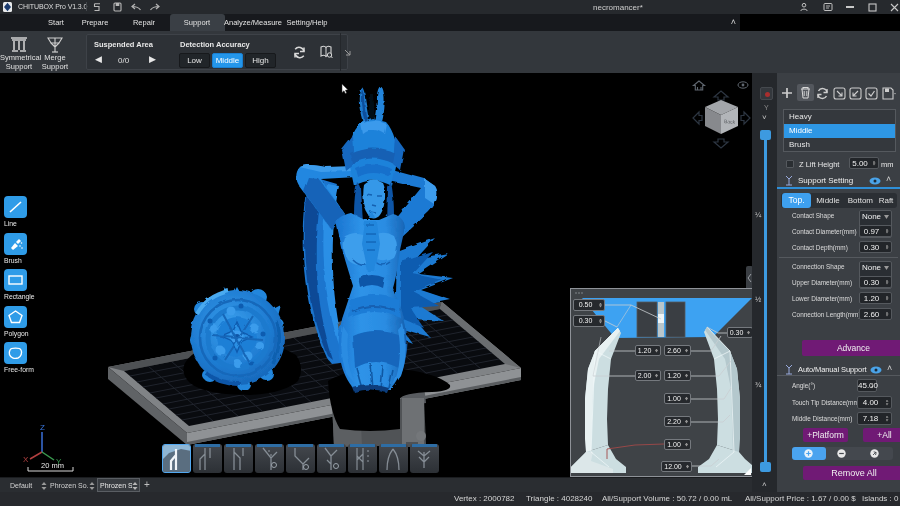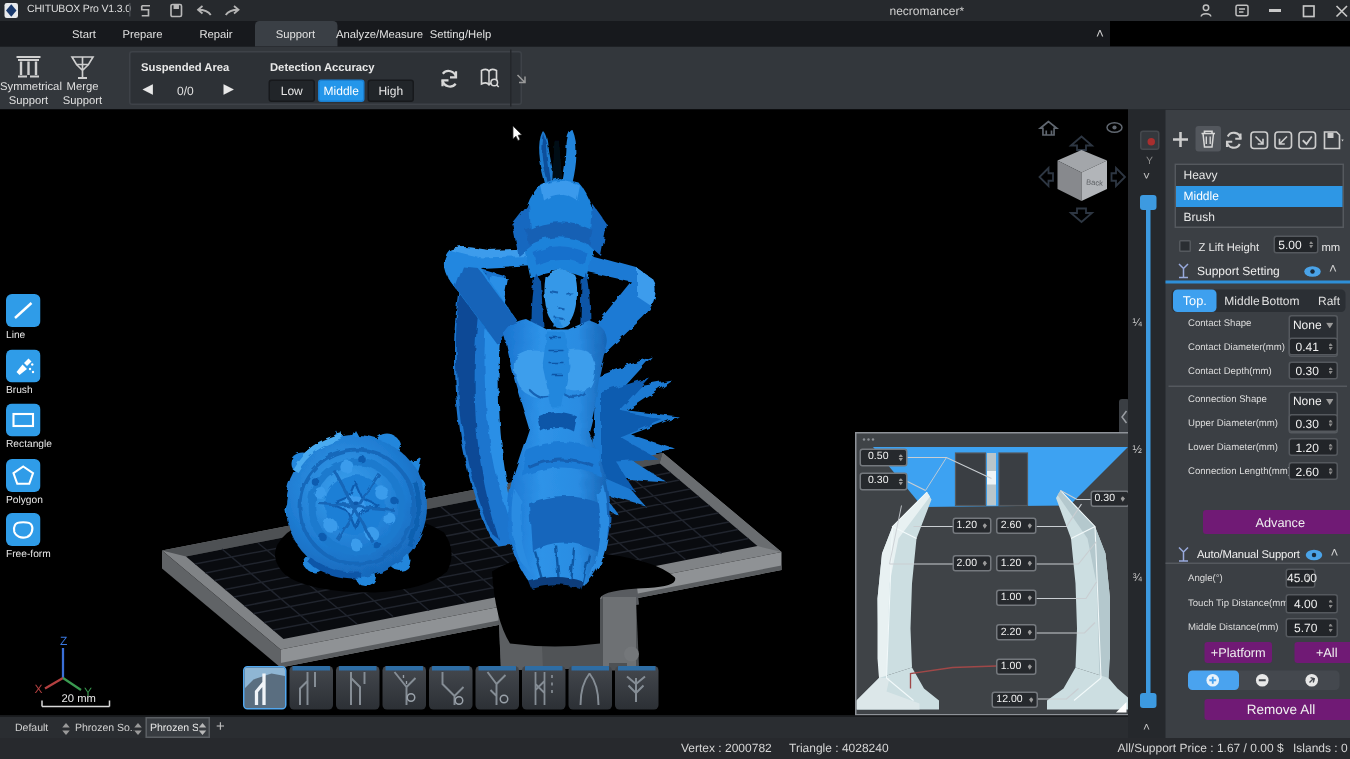--- a/index.html
+++ b/index.html
@@ -564,31 +564,31 @@
       <svg class="abs" style="left:92px;top:104px;" width="12" height="8" viewBox="0 0 12 8">
           <ellipse cx="6" cy="4" rx="5.5" ry="3.5" fill="#4aa3e8"></ellipse>
           <circle cx="6" cy="4" r="1.5" fill="#1a2a3a"></circle>
         </svg>
       <div class="abs" style="left:109px;top:101px;color:#d0d0d0;font-size:9px;">˄</div>
       <div class="abs" style="left:0px;top:114px;width:123px;height:2px;background:#2e8fd8;"></div>
 
       <div class="abs" style="left:4px;top:120px;width:116px;height:15px;background:#2b2f34;border-radius:3px;"></div>
       <div class="abs" style="left:5px;top:120px;width:29px;height:15px;background:#3ea0ef;border-radius:3px;color:#fff;font-size:8.5px;text-align:center;line-height:15px;">Top.</div>
       <div class="abs" style="left:36px;top:120px;width:30px;height:15px;color:#e0e0e0;font-size:8px;text-align:center;line-height:15px;">Middle</div>
-      <div class="abs" style="left:64px;top:120px;width:32px;height:15px;color:#e0e0e0;font-size:8px;text-align:left;line-height:15px;">Bottom</div>
+      <div class="abs" style="left:64px;top:120px;width:32px;height:15px;color:#e0e0e0;font-size:8px;text-align:right;line-height:15px;">Bottom</div>
       <div class="abs" style="left:96px;top:120px;width:26px;height:15px;color:#e0e0e0;font-size:8px;text-align:center;line-height:15px;">Raft</div>
 
       <div class="abs flabel" style="left:15px;top:139px;">Contact Shape</div>
       <div class="abs ddrop" style="left:82px;top:137px;">
           <span>None</span>
           <i></i>
         </div>
       <div class="abs flabel" style="left:15px;top:155px;">Contact Diameter(mm)</div>
       <div class="abs spin" style="left:82px;top:152px;width:33px;height:12px;">
-          <span>0.41</span>
+          <span>0.97</span>
         </div>
       <div class="abs flabel" style="left:15px;top:171px;">Contact Depth(mm)</div>
       <div class="abs spin" style="left:82px;top:168px;width:33px;height:12px;">
           <span>0.30</span>
         </div>
       <div class="abs" style="left:2px;top:184px;width:119px;height:1px;background:#55595e;"></div>
       <div class="abs flabel" style="left:15px;top:190px;">Connection Shape</div>
       <div class="abs ddrop" style="left:82px;top:188px;">
           <span>None</span>
           <i></i>
@@ -620,21 +620,21 @@
       <div class="abs flabel" style="left:15px;top:309px;">Angle(°)</div>
       <div class="abs spin" style="left:80px;top:306px;width:20px;height:13px;">
           <span>45.00</span>
         </div>
       <div class="abs flabel" style="left:15px;top:326px;">Touch Tip Distance(mm)</div>
       <div class="abs spin" style="left:80px;top:323px;width:35px;height:13px;">
           <span>4.00</span>
         </div>
       <div class="abs flabel" style="left:15px;top:342px;">Middle Distance(mm)</div>
       <div class="abs spin" style="left:80px;top:339px;width:35px;height:13px;">
-          <span>5.70</span>
+          <span>7.18</span>
         </div>
       <div class="abs rbtn" style="left:14px;top:355px;width:45px;height:14px;line-height:14px;">+Platform</div>
       <div class="abs rbtn" style="left:74px;top:355px;width:43px;height:14px;line-height:14px;">+All</div>
 
       <div class="abs" style="left:15px;top:374px;width:101px;height:13px;background:#44484e;border-radius:3px;"></div>
       <div class="abs" style="left:15px;top:374px;width:34px;height:13px;background:#4aa3ef;border-radius:3px;"></div>
       <svg class="abs" style="left:27px;top:376px;" width="9" height="9" viewBox="0 0 9 9">
           <circle cx="4.5" cy="4.5" r="4.2" fill="#e8f2fa"></circle>
           <path d="M4.5 2.2 v4.6 M2.2 4.5 h4.6" stroke="#4aa3ef" stroke-width="1.2"></path>
         </svg>
@@ -645,16 +645,17 @@
       <svg class="abs" style="left:93px;top:376px;" width="9" height="9" viewBox="0 0 9 9">
           <circle cx="4.5" cy="4.5" r="4.2" fill="#e8e8e8"></circle>
           <path d="M3 6 L6 3 M3.7 2.8 l2.5 0.7 l-0.7 2.5" stroke="#44484e" stroke-width="0.9" fill="none"></path>
         </svg>
       <div class="abs rbtn" style="left:14px;top:393px;width:102px;height:14px;line-height:14px;font-size:9px;">Remove All</div>
     </div>
   </div>
   <div id="statusbar" class="abs">
     <span class="abs" style="left:454px;">Vertex : 2000782</span>
     <span class="abs" style="left:526px;">Triangle : 4028240</span>
+    <span class="abs" style="left:602px;">All/Support Volume : 50.72 / 0.00 mL</span>
     <span class="abs" style="left:745px;">All/Support Price : 1.67 / 0.00 $</span>
     <span class="abs" style="left:862px;">Islands : 0</span>
   </div>
 </div>
 
 </body></html>

